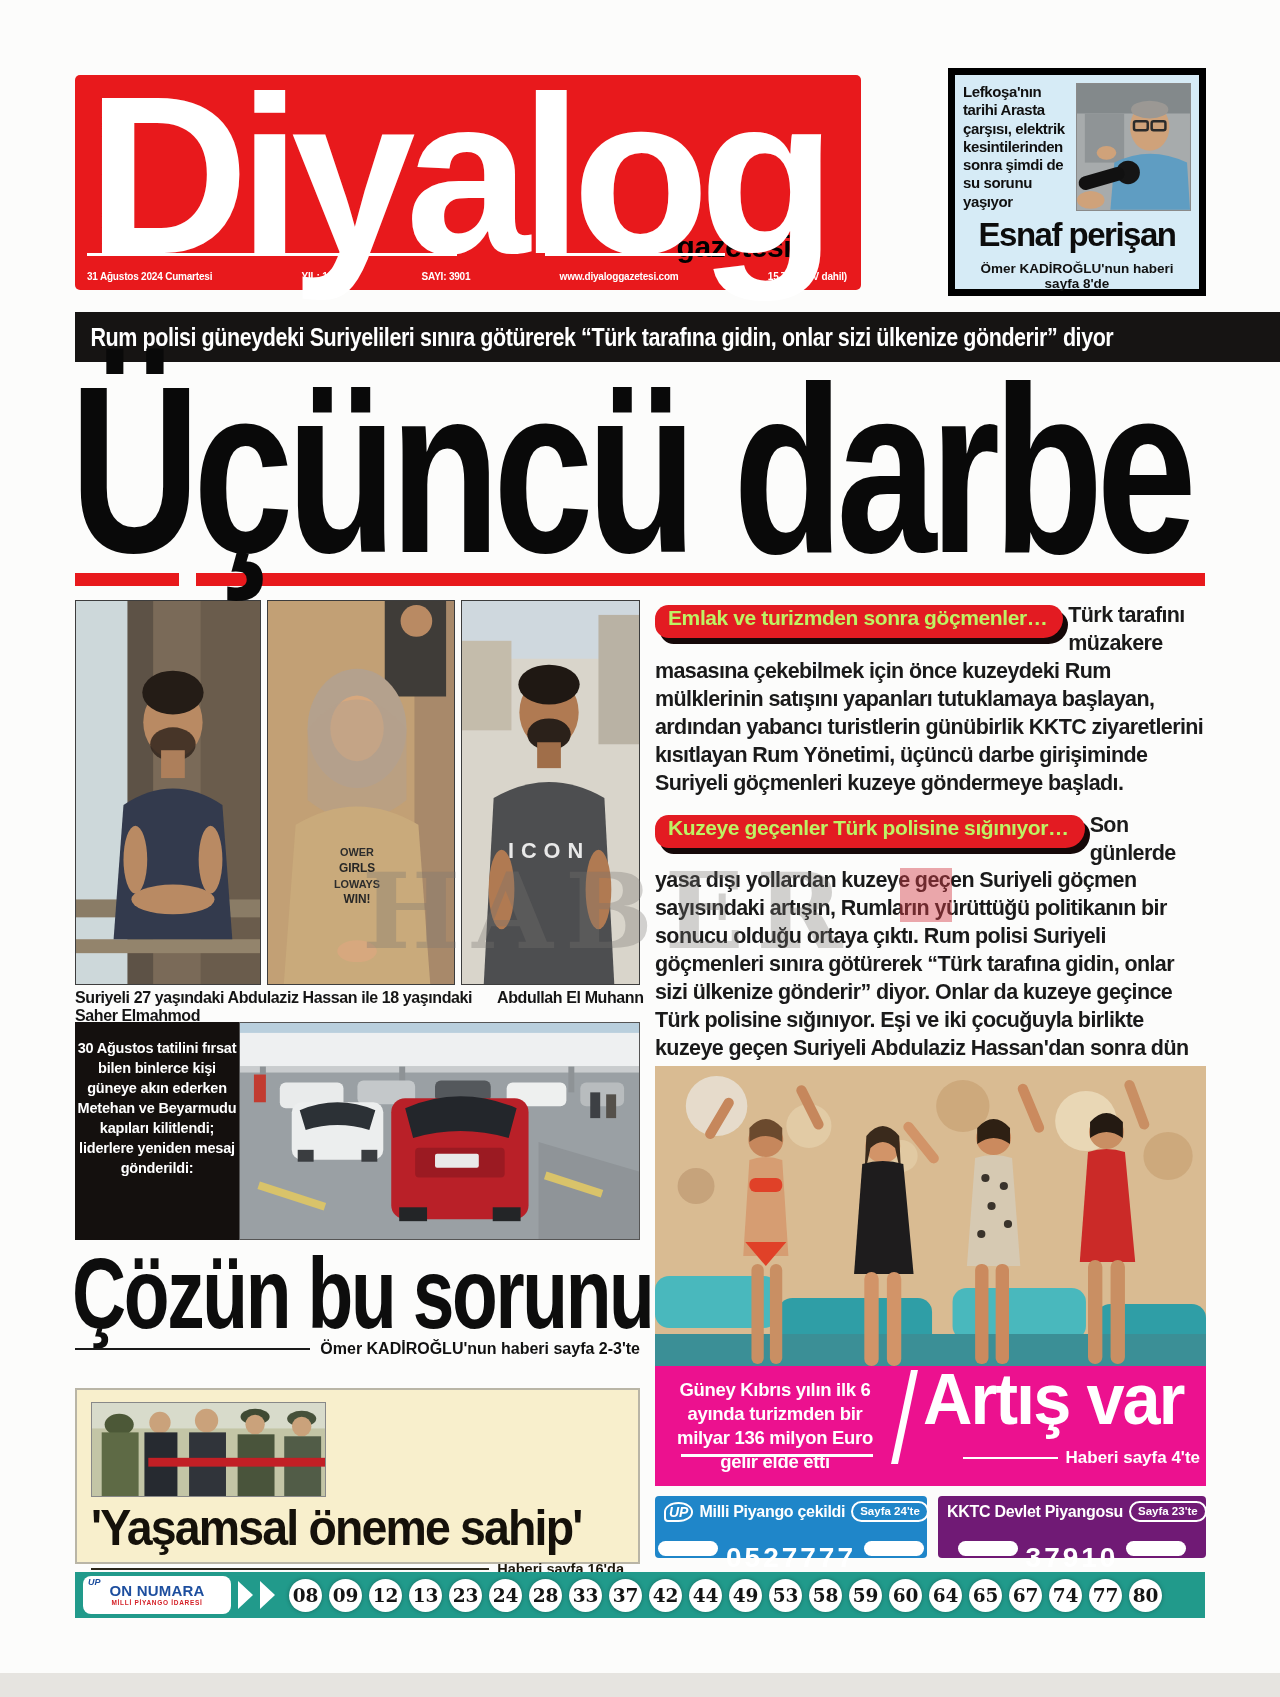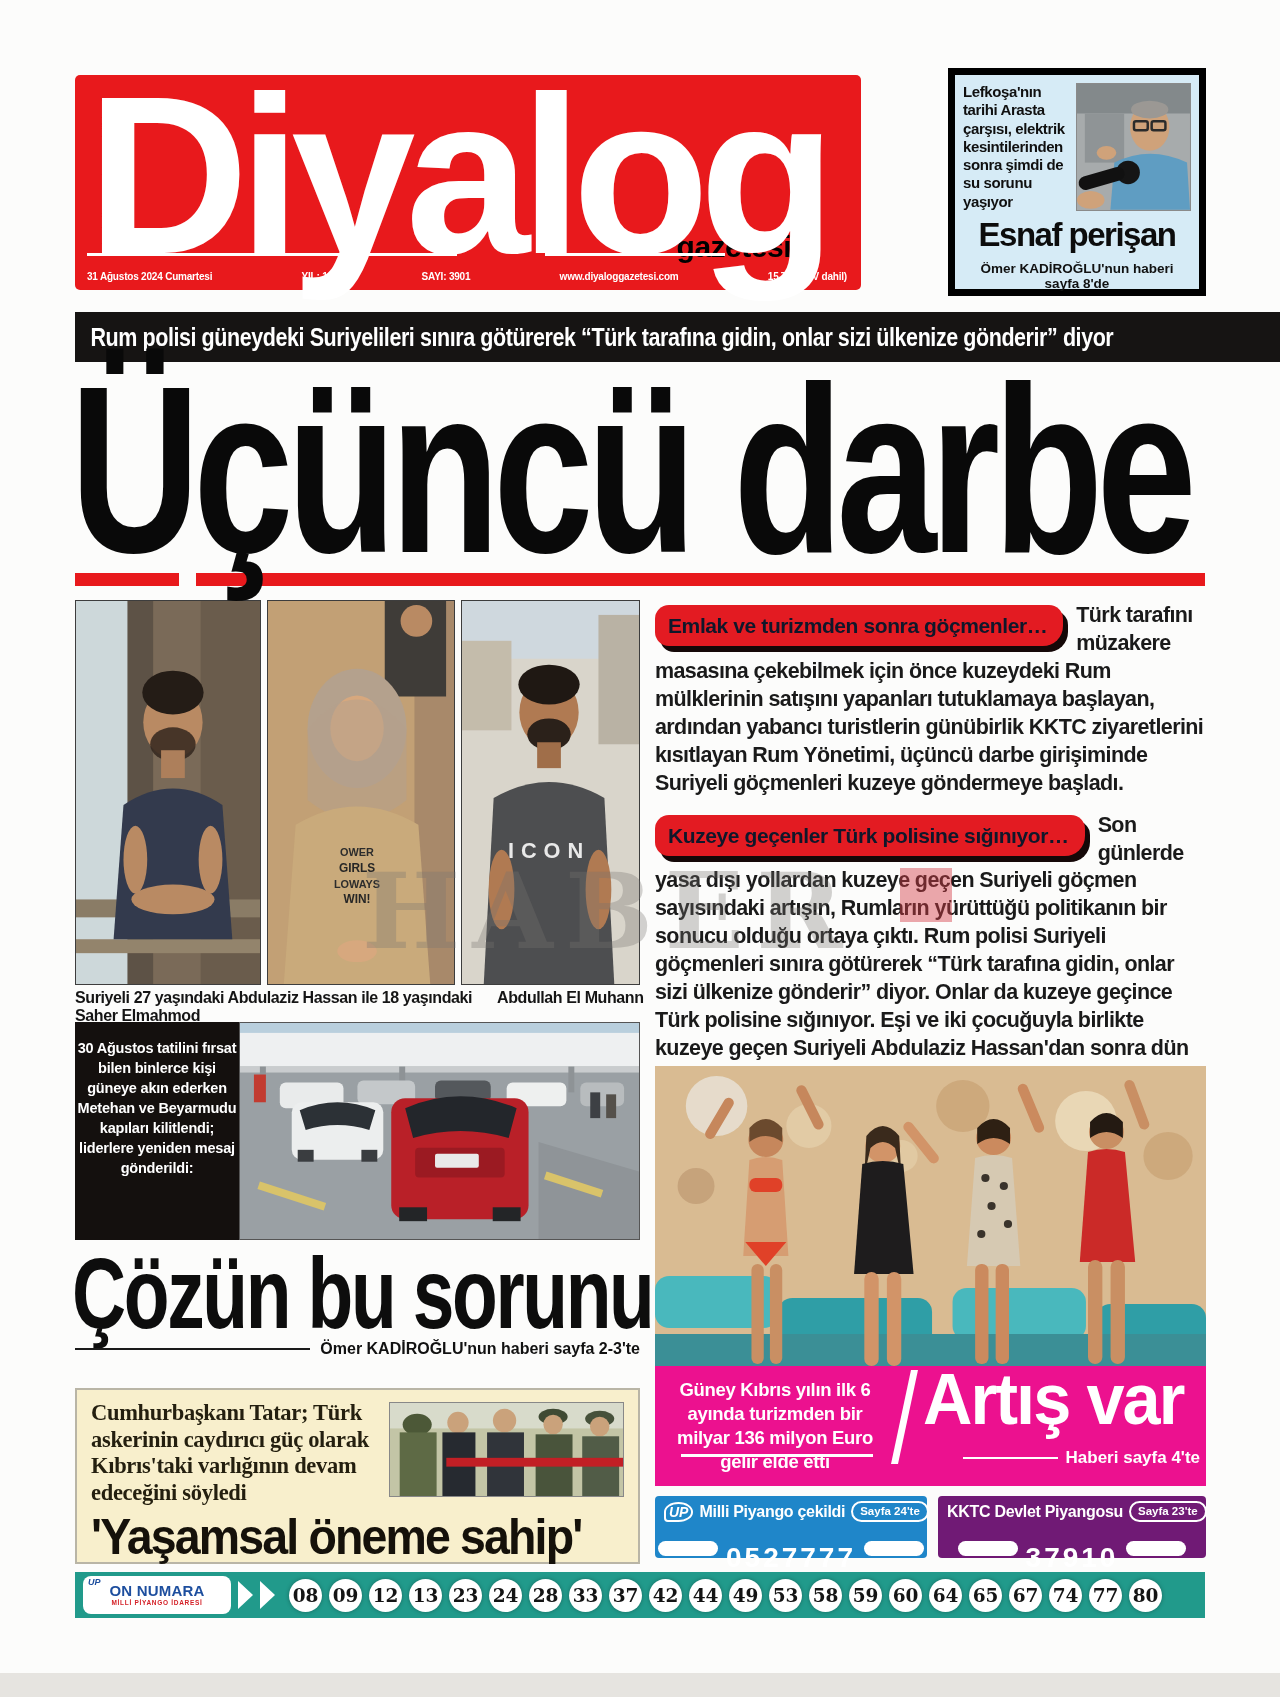--- a/index.html
+++ b/index.html
@@ -33,21 +33,21 @@
   .red-rule.a{left:75px;width:104px;}
   .red-rule.b{left:196px;width:1009px;}
 
   
   .photo{position:absolute;top:600px;height:385px;border:1px solid #3d3d3d;background:#888;}
   .photo svg{display:block;width:100%;height:100%;}
   .caption{position:absolute;top:989px;font-size:16px;font-weight:700;letter-spacing:-0.4px;color:#151515;}
 
   
   .article{position:absolute;left:655px;top:602px;width:552px;}
-  .badge{float:left;background:#e31b22;color:#0f172a;font-weight:700;font-size:21px;line-height:1.1;padding:9px 16px 9px 13px;border-radius:14px 14px 20px 14px;box-shadow:5px 6px 0 #150808;margin:3px 13px 9px 0;letter-spacing:-0.4px;white-space:nowrap;}
+  .badge{float:left;background:#e31b22;color:#bef264;font-weight:700;font-size:21px;line-height:1.1;padding:1px 16px 9px 13px;border-radius:14px 14px 20px 14px;box-shadow:5px 6px 0 #150808;margin:3px 5px 9px 0;letter-spacing:-0.4px;white-space:nowrap;}
   .para{font-size:21.5px;line-height:1.3;font-weight:700;letter-spacing:-0.6px;color:#1a1a1a;}
   .para + .para{margin-top:14px;}
   .inline-rule{display:inline-block;width:165px;height:3px;background:#d43f43;vertical-align:5px;margin:0 10px 0 16px;}
   .story-byline{color:#d2232a;font-size:15px;font-weight:700;letter-spacing:-0.2px;}
 
   
   .watermark{position:absolute;left:362px;top:850px;font-family:"DejaVu Serif",serif;font-size:104px;font-weight:700;color:rgba(118,115,112,0.32);letter-spacing:12px;z-index:6;pointer-events:none;}
   .watermark-block{position:absolute;left:900px;top:868px;width:52px;height:54px;background:rgba(212,62,72,0.45);z-index:6;pointer-events:none;}
 
   
@@ -260,21 +260,20 @@
     </svg>
   </div>
   <div class="cozun-headline">Çözün bu sorunu</div>
   <div class="cozun-byline-row">
     <span class="dash"></span>
     <span class="txt">Ömer KADİROĞLU'nun haberi sayfa 2-3'te</span>
   </div>
 
   <div class="cream">
     <div class="cream-top">
-      <div class="cream-teaser">Cumhurbaşkanı Tatar; Türk askerinin caydırıcı güç olarak Kıbrıs'taki varlığının devam edeceğini söyledi</div>
       <div class="cream-photo">
         <svg viewBox="0 0 240 95" preserveAspectRatio="none">
           <rect width="240" height="95" fill="#c3c5a6"></rect>
           <rect x="0" y="0" width="240" height="26" fill="#d8dbcb"></rect>
           <ellipse cx="28" cy="22" rx="15" ry="11" fill="#4c5837"></ellipse>
           <rect x="10" y="30" width="38" height="65" fill="#5e6a45"></rect>
           <circle cx="70" cy="20" r="11" fill="#caa27b"></circle>
           <rect x="54" y="30" width="34" height="65" fill="#262a30"></rect>
           <circle cx="118" cy="18" r="12" fill="#caa27b"></circle>
           <rect x="100" y="30" width="38" height="65" fill="#30343a"></rect>

